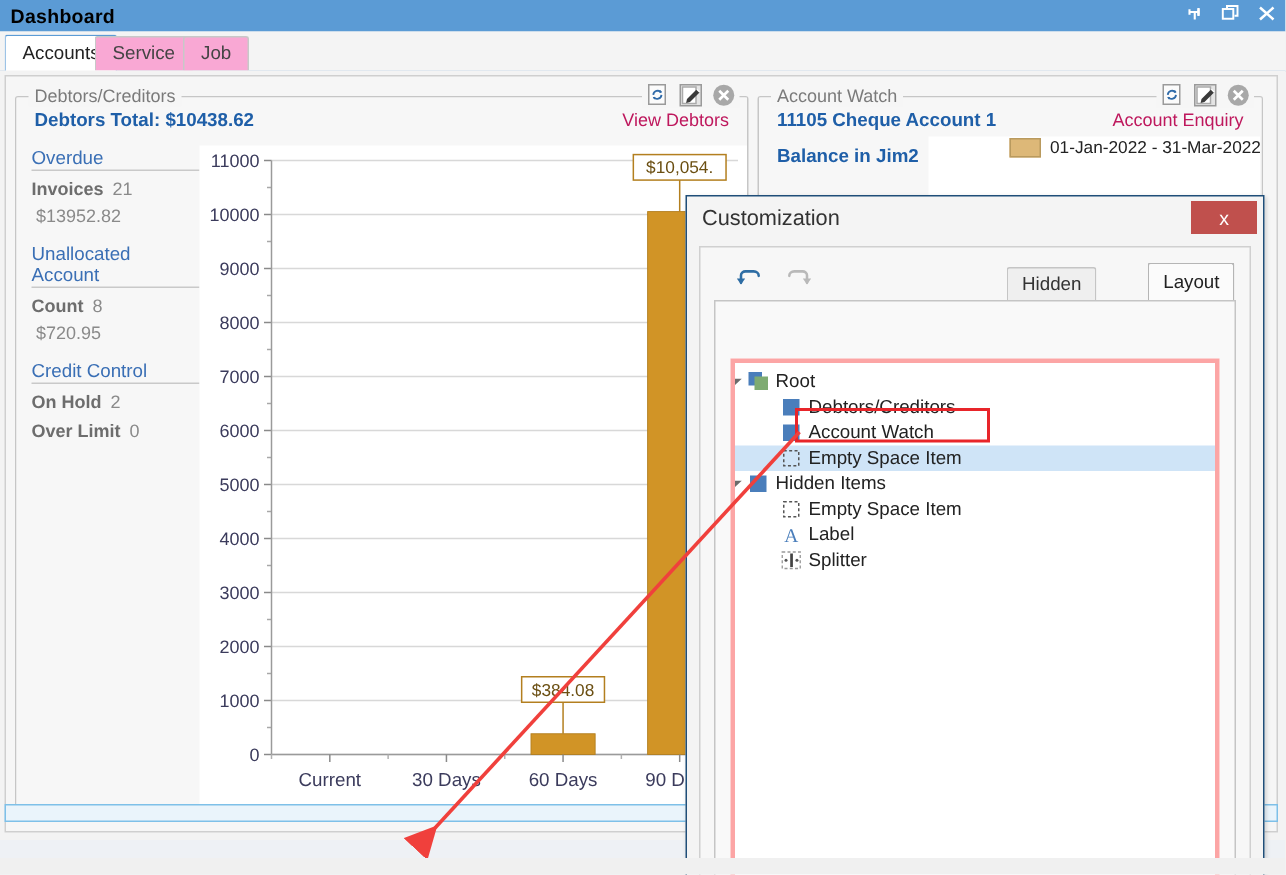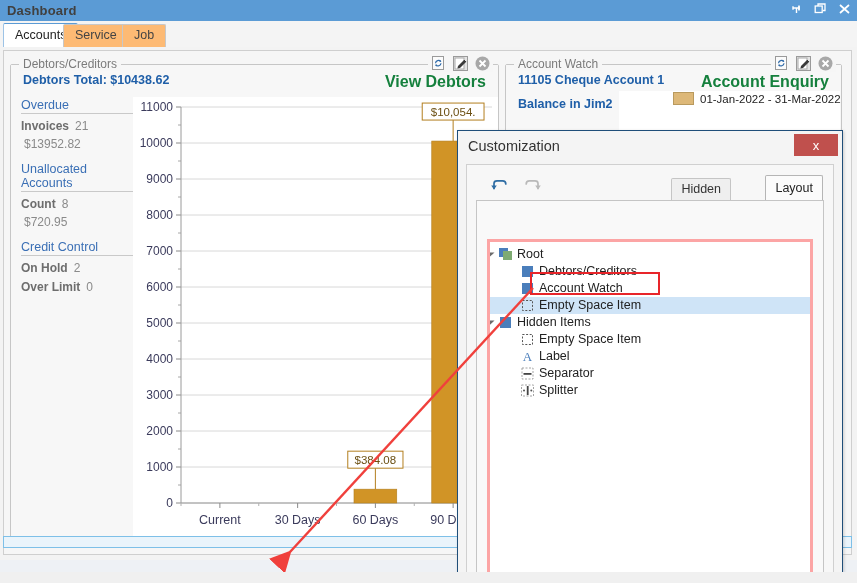--- a/index.html
+++ b/index.html
@@ -10,35 +10,35 @@
     position:relative;
   }
   
   #app{position:absolute;left:0;top:0;width:857px;height:583px;background:#eef1f5;}
   .titlebar{
     position:absolute;left:0;top:0;width:857px;height:21px;
     background:#5b9bd5;color:#fff;
   }
   .titlebar .title{
     position:absolute;left:7px;top:3px;font-size:13px;font-weight:bold;
-    color:#404040;letter-spacing:0.2px;
+    color:#000000;letter-spacing:0.2px;
   }
   .win-btns{position:absolute;right:6px;top:2px;display:flex;gap:11px;align-items:center;}
   .win-btns .wb{width:13px;height:14px;position:relative;cursor:default;}
   .win-btns svg{display:block;}
 
   
   .tabstrip{
     position:absolute;left:0;top:21px;width:857px;height:26px;
     background:#f4f4f4;border-bottom:1px solid #a8c6e0;
   }
   .tab{
     position:absolute;top:3px;height:22px;line-height:21px;
     padding:0 11px;font-size:12.5px;color:#444;
-    background:#fdba74;border:1px solid #c8c8c8;border-bottom:none;
+    background:#f9a8d4;border:1px solid #c8c8c8;border-bottom:none;
     border-radius:2px 2px 0 0;
   }
   .tab.active{
     background:#ffffff;top:2px;height:24px;line-height:23px;
     border-color:#9dc3e6;border-top:1px solid #5b9bd5;color:#222;
   }
 
   
   .workspace{
     position:absolute;left:0;top:47px;width:857px;height:513px;
@@ -71,23 +71,22 @@
   .pinner{
     position:absolute;left:1px;top:8px;right:1px;bottom:1px;
     background:#f7f7f7;overflow:hidden;
   }
 
   .headline{
     position:absolute;left:12px;top:8px;font-size:12.5px;font-weight:bold;
     color:#1f5fa8;
   }
   .headlink{
-    position:absolute;top:8px;font-size:16px;color:#15803d;
+    position:absolute;top:8px;font-size:12px;color:#be185d;
     text-decoration:none;
-    font-weight:bold;
   }
 
   
   .statcol{position:absolute;left:10px;top:33px;width:112px;}
   .stat-h{
     font-size:12.5px;color:#3a6fb5;padding-bottom:1px;
     border-bottom:1px solid #c9c9c9;margin-bottom:3px;
   }
   .stat-r{font-size:12px;color:#6d6d6d;padding:2px 0 3px 0;font-weight:bold;}
   .stat-r .v{font-weight:normal;color:#8a8a8a;padding-left:6px;}
@@ -252,21 +251,21 @@
         <div class="headline">Debtors Total: $10438.62</div>
         <a class="headlink" style="right:12px;" href="#">View Debtors</a>
 
         <div class="statcol">
           <div class="stat-h">Overdue</div>
           <div class="stat-r">
             <span>Invoices</span><span class="v">21</span>
           </div>
           <div class="stat-p">$13952.82</div>
           <div class="gap"></div>
-          <div class="stat-h">Unallocated Accounts</div>
+          <div class="stat-h">Unallocated Account</div>
           <div class="stat-r">
             <span>Count</span><span class="v">8</span>
           </div>
           <div class="stat-p">$720.95</div>
           <div class="gap"></div>
           <div class="stat-h">Credit Control</div>
           <div class="stat-r">
             <span>On Hold</span><span class="v">2</span>
           </div>
           <div class="stat-r">
@@ -466,27 +465,20 @@
                 <span class="lbl" style="left: 49px;">Empty Space Item</span>
               </div>
               <div class="trow">
                 <span class="ico" style="left: 30px;"><svg width="15" height="15" viewBox="0 0 15 15">
                     <text x="7.5" y="12" text-anchor="middle" font-size="13" fill="#4a7ebb" font-family="'Liberation Serif',serif">A</text>
                   </svg></span>
                 <span class="lbl" style="left: 49px;">Label</span>
               </div>
               <div class="trow">
                 <span class="ico" style="left: 30px;"><svg width="15" height="15" viewBox="0 0 15 15">
-                    <rect x="2" y="2" width="11" height="11" fill="none" stroke="#999" stroke-width="0.9" stroke-dasharray="2,1.5"></rect>
-                    <rect x="3.5" y="7" width="8" height="1.8" fill="#444"></rect>
-                  </svg></span>
-                <span class="lbl" style="left: 49px;">Separator</span>
-              </div>
-              <div class="trow">
-                <span class="ico" style="left: 30px;"><svg width="15" height="15" viewBox="0 0 15 15">
                     <rect x="1.5" y="2" width="12" height="11" fill="none" stroke="#999" stroke-width="0.9" stroke-dasharray="2,1.5"></rect>
                     <rect x="6.8" y="3" width="1.8" height="9" fill="#444"></rect>
                     <circle cx="4" cy="7.5" r="1" fill="#555"></circle>
                     <circle cx="11.3" cy="7.5" r="1" fill="#555"></circle>
                   </svg></span>
                 <span class="lbl" style="left: 49px;">Splitter</span>
               </div>
             </div>
         </div>
       </div>

